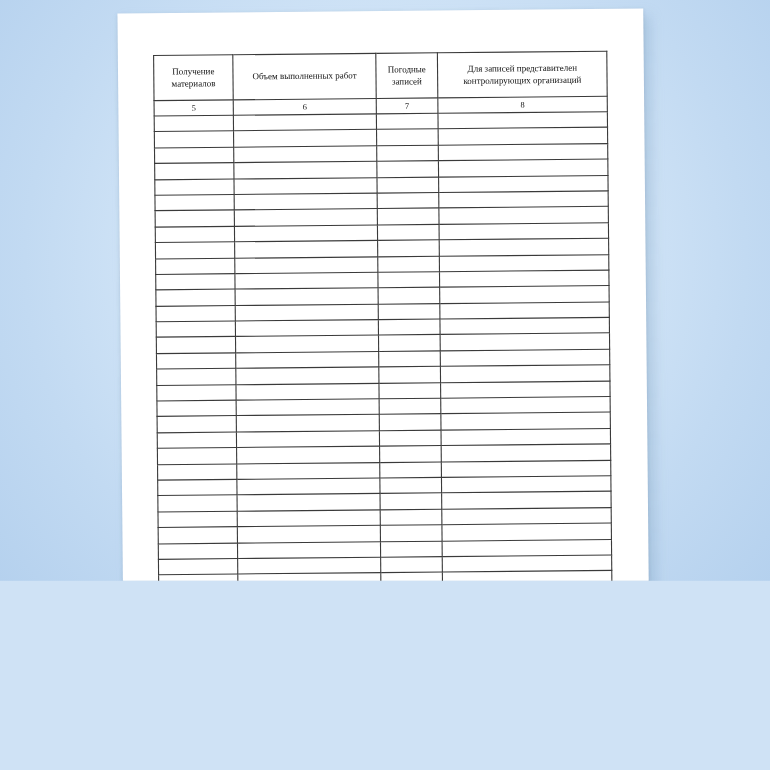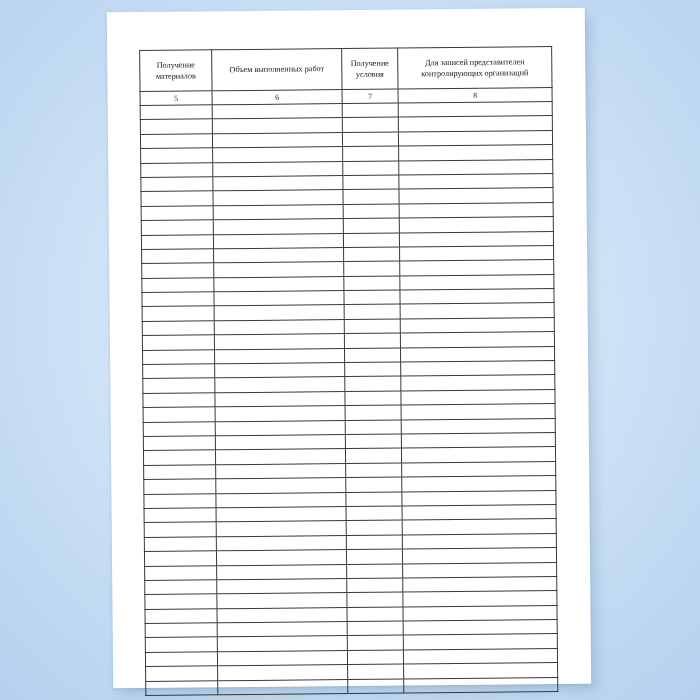--- a/index.html
+++ b/index.html
@@ -9,21 +9,21 @@
   body {
     width: 700px;
     height: 700px;
     overflow: hidden;
     font-family: "Liberation Serif", serif;
     background: #cfe2f5;
   }
   .scene {
     position: relative;
     width: 700px;
-    height: 700px;
+    height: 528px;
     background:
       radial-gradient(circle at 50% 45%, #e4f0fb 0%, #d5e7f8 38%, #c2daf2 72%, #b5d1ee 100%);
     overflow: hidden;
   }
   .page-shadow {
     position: absolute;
     left: 112px;
     top: 12px;
     width: 478px;
     height: 676px;
@@ -93,21 +93,21 @@
         <colgroup>
           <col class="col1">
             <col class="col2">
             <col class="col3">
             <col class="col4">
         </colgroup>
         <thead>
           <tr>
             <th class="hcell">Получение материалов</th>
             <th class="hcell">Объем выполненных работ</th>
-            <th class="hcell">Получение условия</th>
+            <th class="hcell">Погодные записей</th>
             <th class="hcell">Для записей представителен контролирующих организаций</th>
           </tr>
           <tr>
             <td class="ncell">5</td>
             <td class="ncell">6</td>
             <td class="ncell">7</td>
             <td class="ncell">8</td>
           </tr>
         </thead>
         <tbody id="rows-body">

